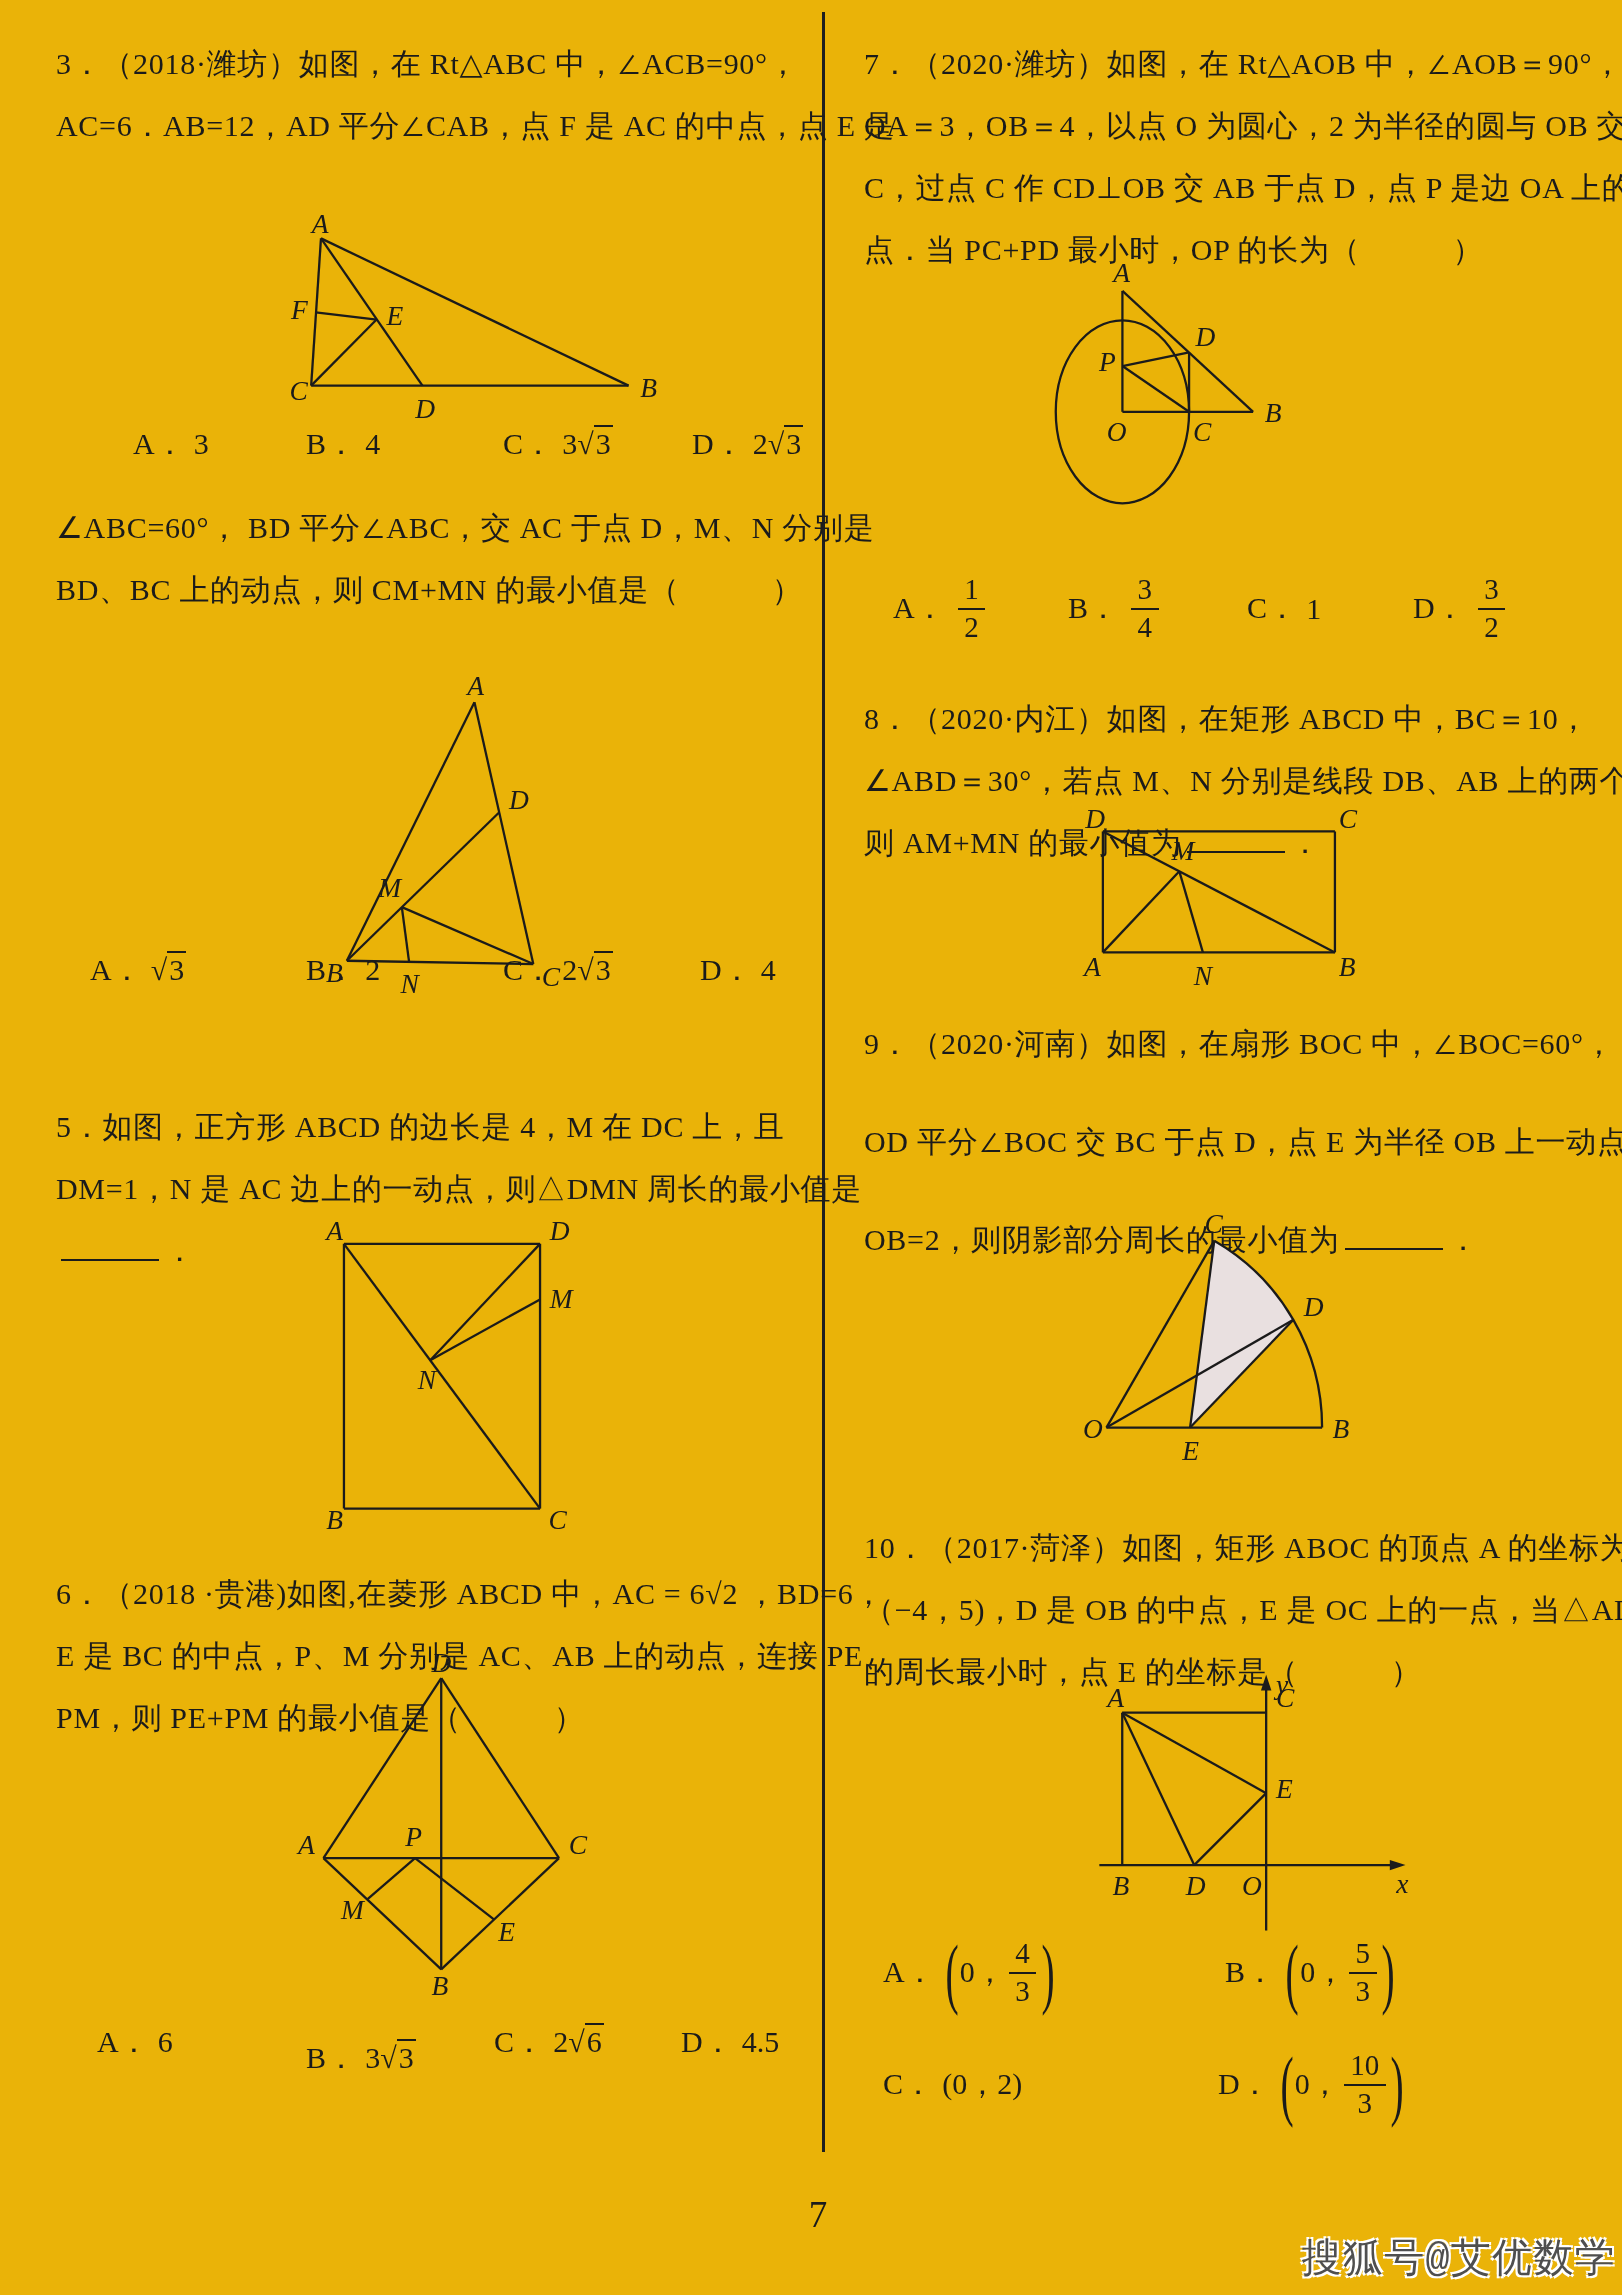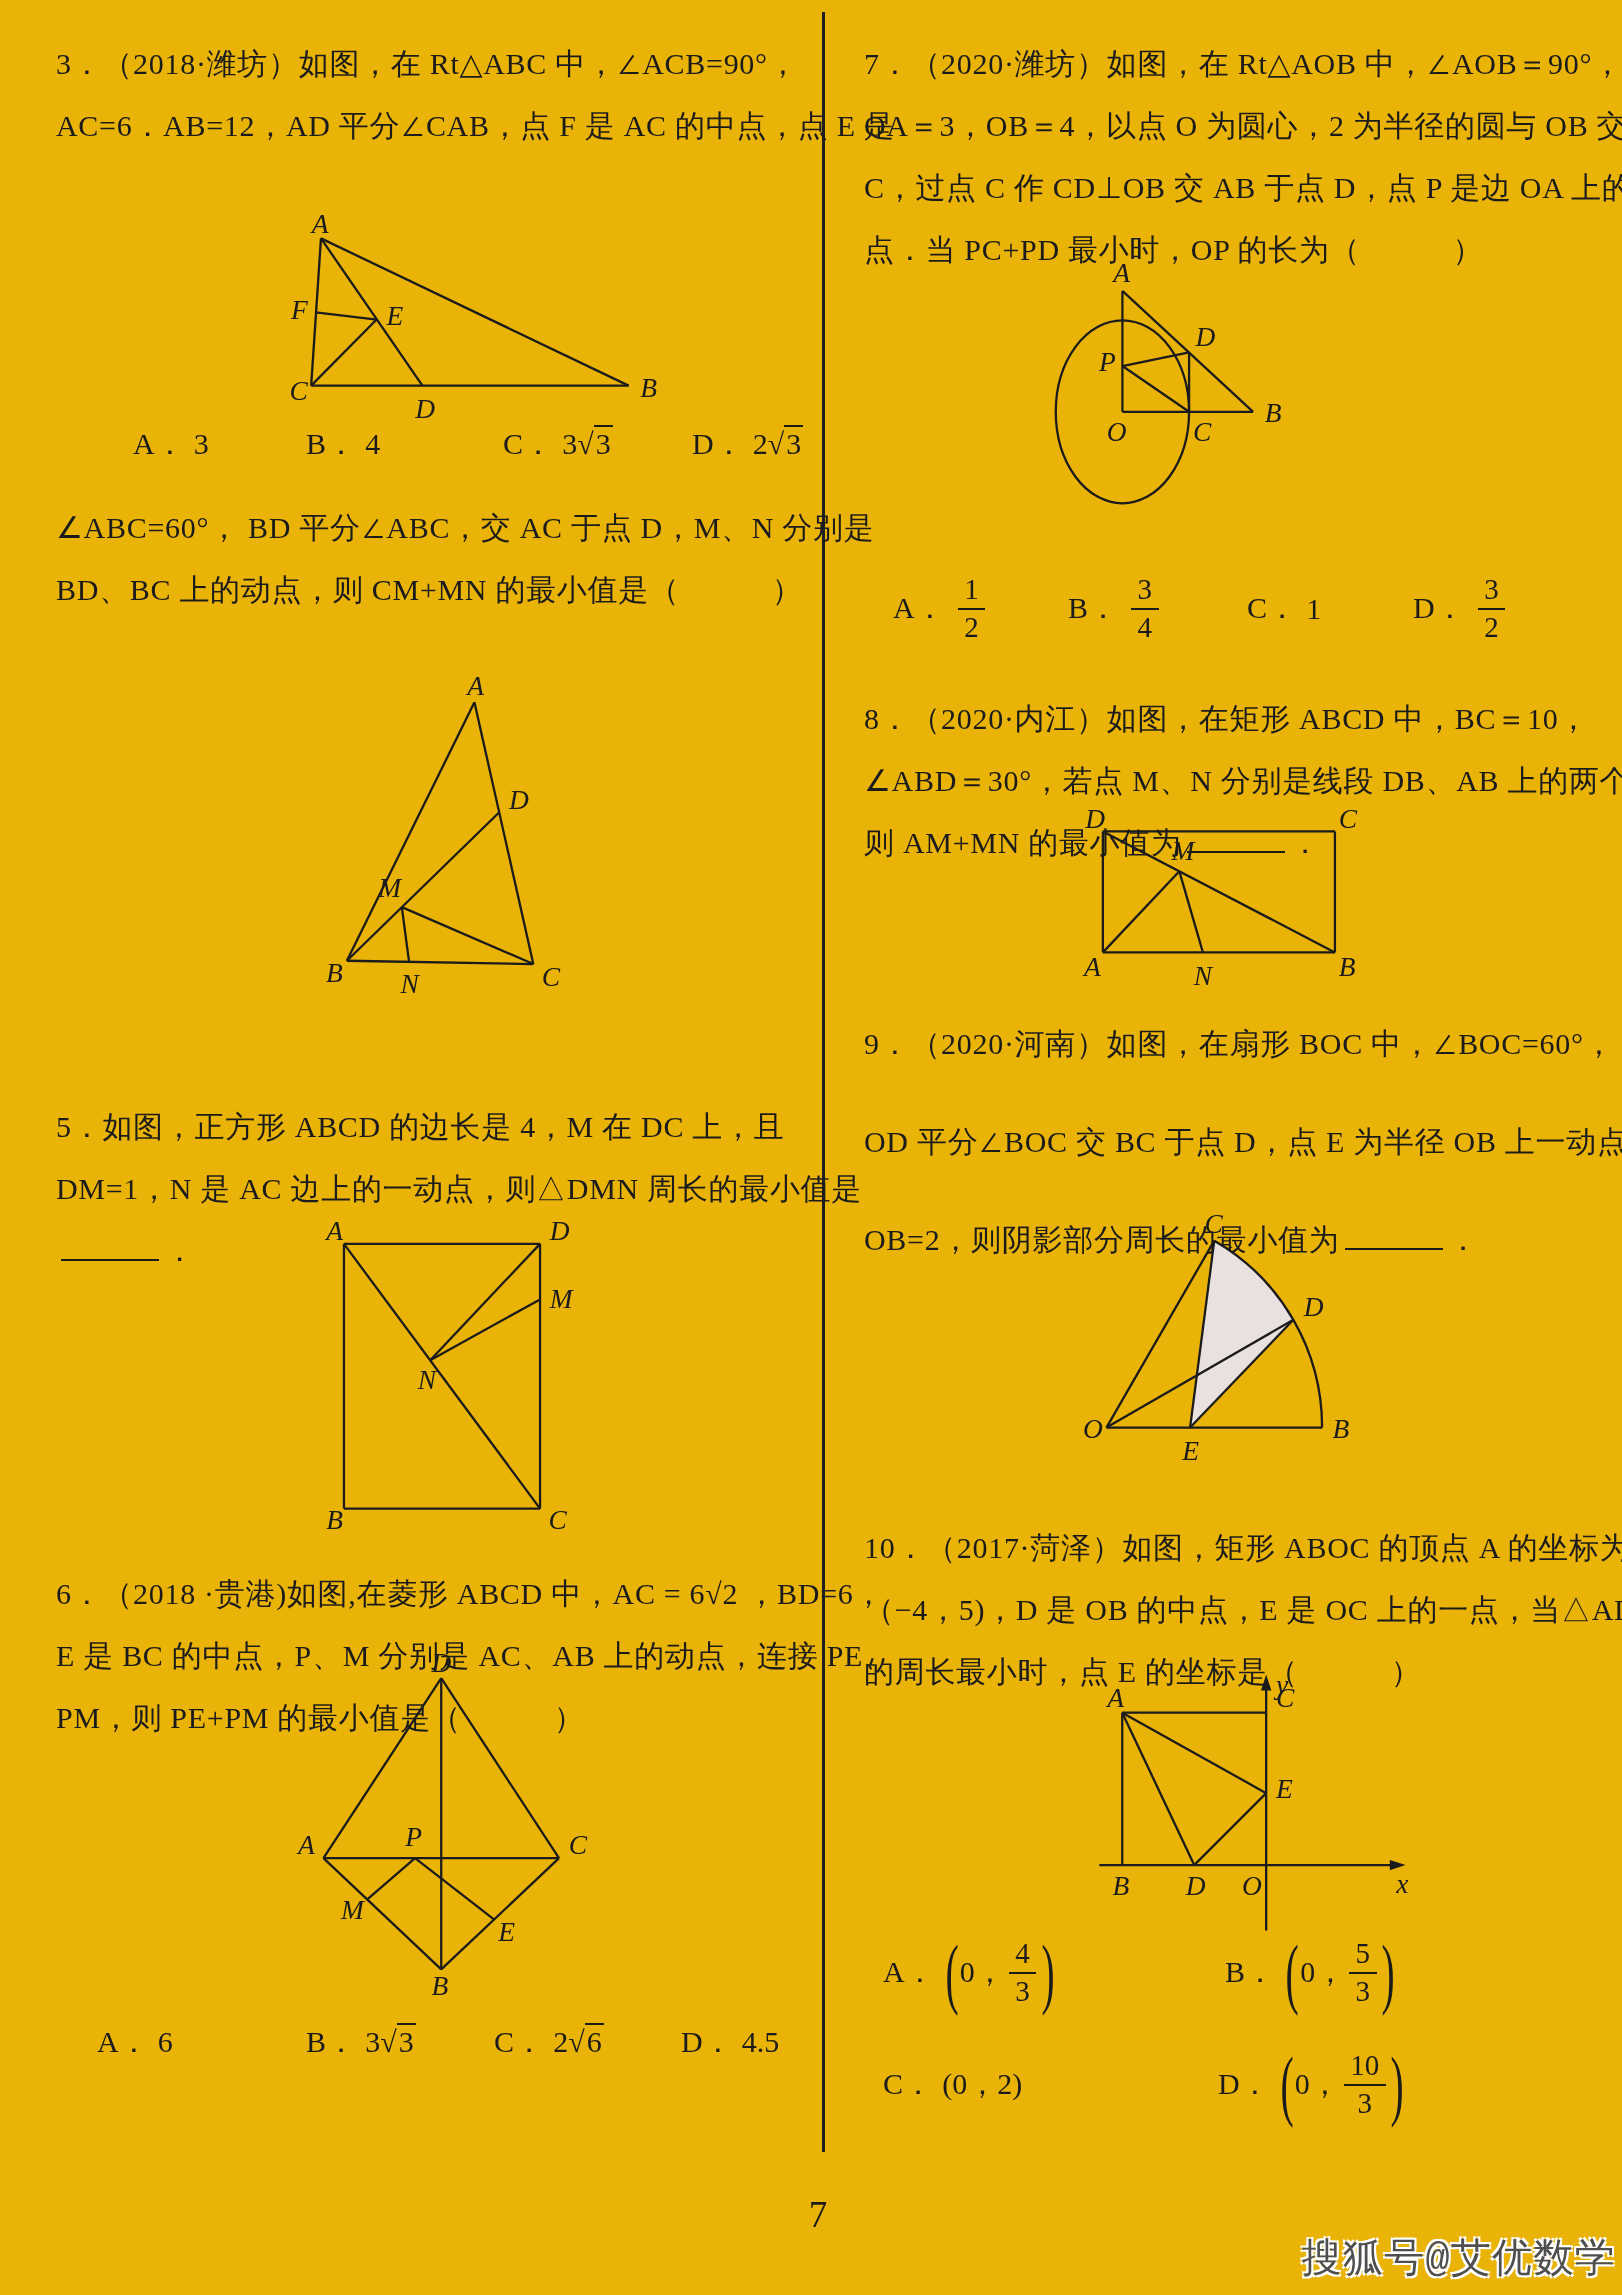--- a/index.html
+++ b/index.html
@@ -80,20 +80,26 @@
     <line x1="134" y1="338" x2="335" y2="425"></line>
     <line x1="134" y1="338" x2="145" y2="421"></line>
     <text x="234" y="14">A</text>
     <text x="298" y="188">D</text>
     <text x="98" y="322">M</text>
     <text x="18" y="452">B</text>
     <text x="132" y="470">N</text>
     <text x="348" y="458">C</text>
   </svg>
 
+  <div class="optrow" style="top:950px;">
+    <span class="opt" style="left:90px;"><span class="optlabel">A．</span><span></span><span>√</span><span class="radicand">3</span></span>
+    <span class="opt" style="left:306px;"><span class="optlabel">B．</span><span>2</span></span>
+    <span class="opt" style="left:503px;"><span class="optlabel">C．</span><span>2</span><span>√</span><span class="radicand">3</span></span>
+    <span class="opt" style="left:700px;"><span class="optlabel">D．</span><span>4</span></span>
+  </div>
 
   <div class="tblock" style="left:56px;top:1096px;">
     <div class="tline">5．如图，正方形 ABCD 的边长是 4，M 在 DC 上，且</div>
     <div class="tline">DM=1，N 是 AC 边上的一动点，则△DMN 周长的最小值是</div>
     <div class="tline"><span class="blank"></span><span>．</span></div>
   </div>
 
   <svg style="left:308px;top:1224px;" width="268" height="311" viewBox="0 0 410 475">
     <line x1="55" y1="30" x2="355" y2="30"></line>
     <line x1="355" y1="30" x2="355" y2="435"></line>
@@ -129,21 +135,21 @@
     <text x="6" y="288">A</text>
     <text x="420" y="288">C</text>
     <text x="170" y="276">P</text>
     <text x="72" y="388">M</text>
     <text x="312" y="422">E</text>
     <text x="210" y="504">B</text>
   </svg>
 
   <div class="optrow" style="top:2022px;">
     <span class="opt" style="left:97px;"><span class="optlabel">A．</span><span>6</span></span>
-    <span class="opt" style="left:306px;"><span class="optlabel">B．</span><span>3</span><span>√</span><span class="radicand">3</span></span>
+    <span class="opt" style="left:306px;margin-top:16px;"><span class="optlabel">B．</span><span>3</span><span>√</span><span class="radicand">3</span></span>
     <span class="opt" style="left:494px;"><span class="optlabel">C．</span><span>2</span><span>√</span><span class="radicand">6</span></span>
     <span class="opt" style="left:681px;"><span class="optlabel">D．</span><span>4.5</span></span>
   </div>
 
   <div class="tblock" style="left:864px;top:33px;">
     <div class="tline">7．（2020·潍坊）如图，在 Rt△AOB 中，∠AOB＝90°，</div>
     <div class="tline">OA＝3，OB＝4，以点 O 为圆心，2 为半径的圆与 OB 交于点</div>
     <div class="tline">C，过点 C 作 CD⊥OB 交 AB 于点 D，点 P 是边 OA 上的动</div>
     <div class="tline">点．当 PC+PD 最小时，OP 的长为（　　　）</div>
   </div>

